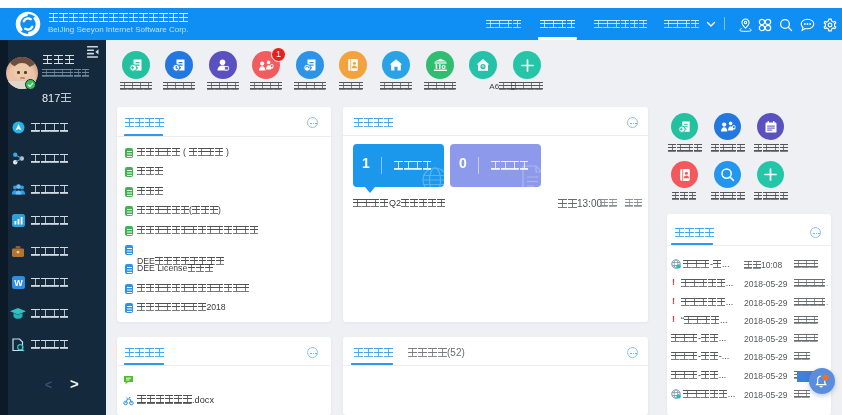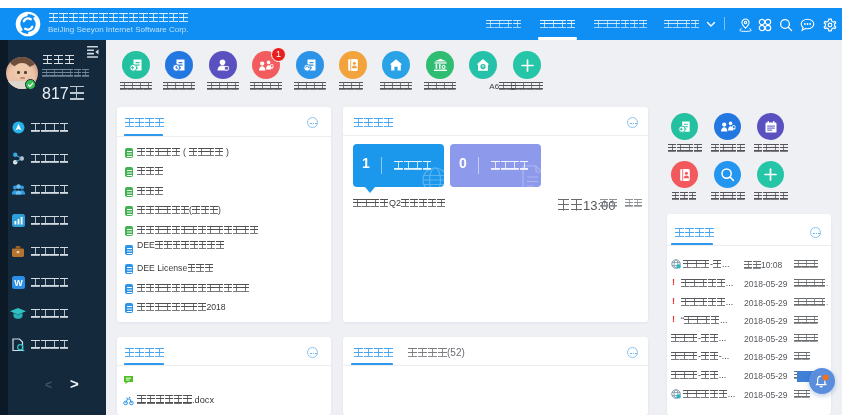--- a/index.html
+++ b/index.html
@@ -116,21 +116,21 @@
 <div style="position:absolute;left:13.5px;top:20px;width:5px;height:2px;border-radius:1px;background:#c08a77"></div>
 <div style="position:absolute;left:0px;top:24px;width:32px;height:8px;background:#ded7ce"></div>
 </div>
 <div class="abs" style="left:25px;top:79px;width:11px;height:11px;border-radius:50%;background:#35c153;border:1px solid #15293c">
 <svg width="9" height="9" viewBox="0 0 9 9">
         <path d="M2 4.6 L3.9 6.4 L7 2.8" fill="none" stroke="#fff" stroke-width="1.3"></path>
       </svg>
     </div>
 <div class="abs" style="left:42px;top:54px;font-size:11px;font-weight:bold;color:#f2f6fa"><i class="cjk"></i><i class="cjk"></i><i class="cjk"></i></div>
 <div class="abs" style="left:42px;top:69px;font-size:8px;color:#7e95a9"><i class="cjk"></i><i class="cjk"></i><i class="cjk"></i><i class="cjk"></i><i class="cjk"></i><i class="cjk"></i></div>
-<div class="abs" style="left:42px;top:85px;font-size:16px;color:#e8eef4">817<i class="cjk" style="opacity:.8"></i></div>
+<div class="abs" style="left:42px;top:92px;font-size:11px;color:#e8eef4">817<i class="cjk" style="opacity:.8"></i></div>
 <svg class="abs" style="left:12px;top:121px" width="13" height="13" viewBox="0 0 13 13">
       <circle cx="6.5" cy="6.5" r="6" fill="#25b3ea"></circle>
       <path d="M6.5 3 L9.6 9.4 L6.5 7.9 L3.4 9.4 Z" fill="#fff"></path>
     </svg>
 <div class="mi" style="left:31px;top:122px"><i class="cjk"></i><i class="cjk"></i><i class="cjk"></i><i class="cjk"></i></div>
 <svg class="abs" style="left:12px;top:152px" width="13" height="13" viewBox="0 0 13 13">
       <g fill="#34a5e0">
         <circle cx="3.2" cy="2.8" r="2.2"></circle>
         <circle cx="3.2" cy="10.2" r="2.2" fill="#fff" opacity=".9"></circle>
         <circle cx="9.8" cy="6.5" r="2.2" fill="#fff" opacity=".75"></circle>
@@ -303,21 +303,21 @@
     <div class="row10" style="left:137px;top:147px"><i class="cjk"></i><i class="cjk"></i><i class="cjk"></i><i class="cjk"></i><i class="cjk"></i><span class="fw">(</span><i class="cjk"></i><i class="cjk"></i><i class="cjk"></i><i class="cjk"></i><span class="fw">)</span></div>
 <div class="ic-sq" style="left:125px;top:167px;background:#43b152"></div>
     <div class="row10" style="left:137px;top:166px"><i class="cjk"></i><i class="cjk"></i><i class="cjk"></i></div>
 <div class="ic-sq" style="left:125px;top:187px;background:#43b152"></div>
     <div class="row10" style="left:137px;top:186px"><i class="cjk"></i><i class="cjk"></i><i class="cjk"></i></div>
 <div class="ic-sq" style="left:125px;top:206px;background:#43b152"></div>
     <div class="row10" style="left:137px;top:205px"><i class="cjk"></i><i class="cjk"></i><i class="cjk"></i><i class="cjk"></i><i class="cjk"></i><i class="cjk"></i>(<i class="cjk"></i><i class="cjk"></i><i class="cjk"></i>)</div>
 <div class="ic-sq" style="left:125px;top:226px;background:#43b152"></div>
     <div class="row10" style="left:137px;top:225px"><i class="cjk"></i><i class="cjk"></i><i class="cjk"></i><i class="cjk"></i><i class="cjk"></i><i class="cjk"></i><i class="cjk"></i><i class="cjk"></i><i class="cjk"></i><i class="cjk"></i><i class="cjk"></i><i class="cjk"></i><i class="cjk"></i><i class="cjk"></i></div>
 <div class="ic-sq" style="left:125px;top:245px;background:#2b93e8"></div>
-    <div class="row10" style="left:137px;top:240px">DEE<i class="cjk"></i><i class="cjk"></i><i class="cjk"></i><i class="cjk"></i><i class="cjk"></i><i class="cjk"></i><i class="cjk"></i><i class="cjk"></i></div>
+    <div class="row10" style="left:137px;top:256px">DEE<i class="cjk"></i><i class="cjk"></i><i class="cjk"></i><i class="cjk"></i><i class="cjk"></i><i class="cjk"></i><i class="cjk"></i><i class="cjk"></i></div>
 <div class="ic-sq" style="left:125px;top:264px;background:#2b93e8"></div>
     <div class="row10" style="left:137px;top:263px">DEE License<i class="cjk"></i><i class="cjk"></i><i class="cjk"></i></div>
 <div class="ic-sq" style="left:125px;top:284px;background:#2b93e8"></div>
     <div class="row10" style="left:137px;top:283px"><i class="cjk"></i><i class="cjk"></i><i class="cjk"></i><i class="cjk"></i><i class="cjk"></i><i class="cjk"></i><i class="cjk"></i><i class="cjk"></i><i class="cjk"></i><i class="cjk"></i><i class="cjk"></i><i class="cjk"></i><i class="cjk"></i></div>
 <div class="ic-sq" style="left:125px;top:303px;background:#2b93e8"></div>
     <div class="row10" style="left:137px;top:302px"><i class="cjk"></i><i class="cjk"></i><i class="cjk"></i><i class="cjk"></i><i class="cjk"></i><i class="cjk"></i><i class="cjk"></i><i class="cjk"></i>2018</div>
 <div class="panel" style="left:343px;top:107px;width:305px;height:215px"></div>
 <div class="ptitle" style="left:353px;top:117px"><i class="cjk"></i><i class="cjk"></i><i class="cjk"></i><i class="cjk"></i></div>
 <div class="phr" style="left:343px;top:135px;width:305px"></div>
 <div class="dots" style="left:627px;top:117px">
@@ -344,21 +344,21 @@
           <path d="M4 2 L17 2 L23 8 L23 28 L4 28 Z"></path>
           <path d="M17 2 L17 8 L23 8"></path>
           <path d="M8 13 L19 13 M8 17.5 L19 17.5 M8 22 L15 22"></path>
         </g>
       </svg>
 <div style="position:absolute;left:9px;top:11px;font-size:14px;font-weight:bold;color:#fff">0</div>
 <div style="position:absolute;left:28px;top:13px;width:1px;height:17px;background:rgba(255,255,255,.5)"></div>
 <div style="position:absolute;left:41px;top:16px;font-size:9.5px;color:#fff"><i class="cjk"></i><i class="cjk"></i><i class="cjk"></i><i class="cjk"></i></div>
 </div>
 <div class="abs" style="left:353px;top:198px;font-size:9px;color:#38383a;white-space:nowrap"><i class="cjk"></i><i class="cjk"></i><i class="cjk"></i><i class="cjk"></i>Q2<i class="cjk"></i><i class="cjk"></i><i class="cjk"></i><i class="cjk"></i><i class="cjk"></i></div>
-<div class="abs" style="left:557px;top:198px;font-size:13px;color:#54575b;white-space:nowrap"><i class="cjk"></i><i class="cjk"></i>13:00</div>
+<div class="abs" style="left:557px;top:198px;font-size:10px;color:#54575b;white-space:nowrap"><i class="cjk"></i><i class="cjk"></i>13:00</div>
 <div class="abs" style="left:600px;top:198px;font-size:8.5px;color:#7e8288;white-space:nowrap"><i class="cjk"></i><i class="cjk"></i></div>
 <div class="abs" style="left:625px;top:198px;font-size:8.5px;color:#7e8288;white-space:nowrap"><i class="cjk"></i><i class="cjk"></i></div>
 <div class="panel" style="left:117px;top:337px;width:214px;height:78px"></div>
 <div class="ptitle" style="left:124px;top:347px"><i class="cjk"></i><i class="cjk"></i><i class="cjk"></i><i class="cjk"></i></div>
 <div class="pline" style="left:124px;top:363px;width:40px"></div>
 <div class="phr" style="left:117px;top:365px;width:214px"></div>
 <div class="dots" style="left:307px;top:347px">
       <i></i>
       <i></i>
       <i></i>

